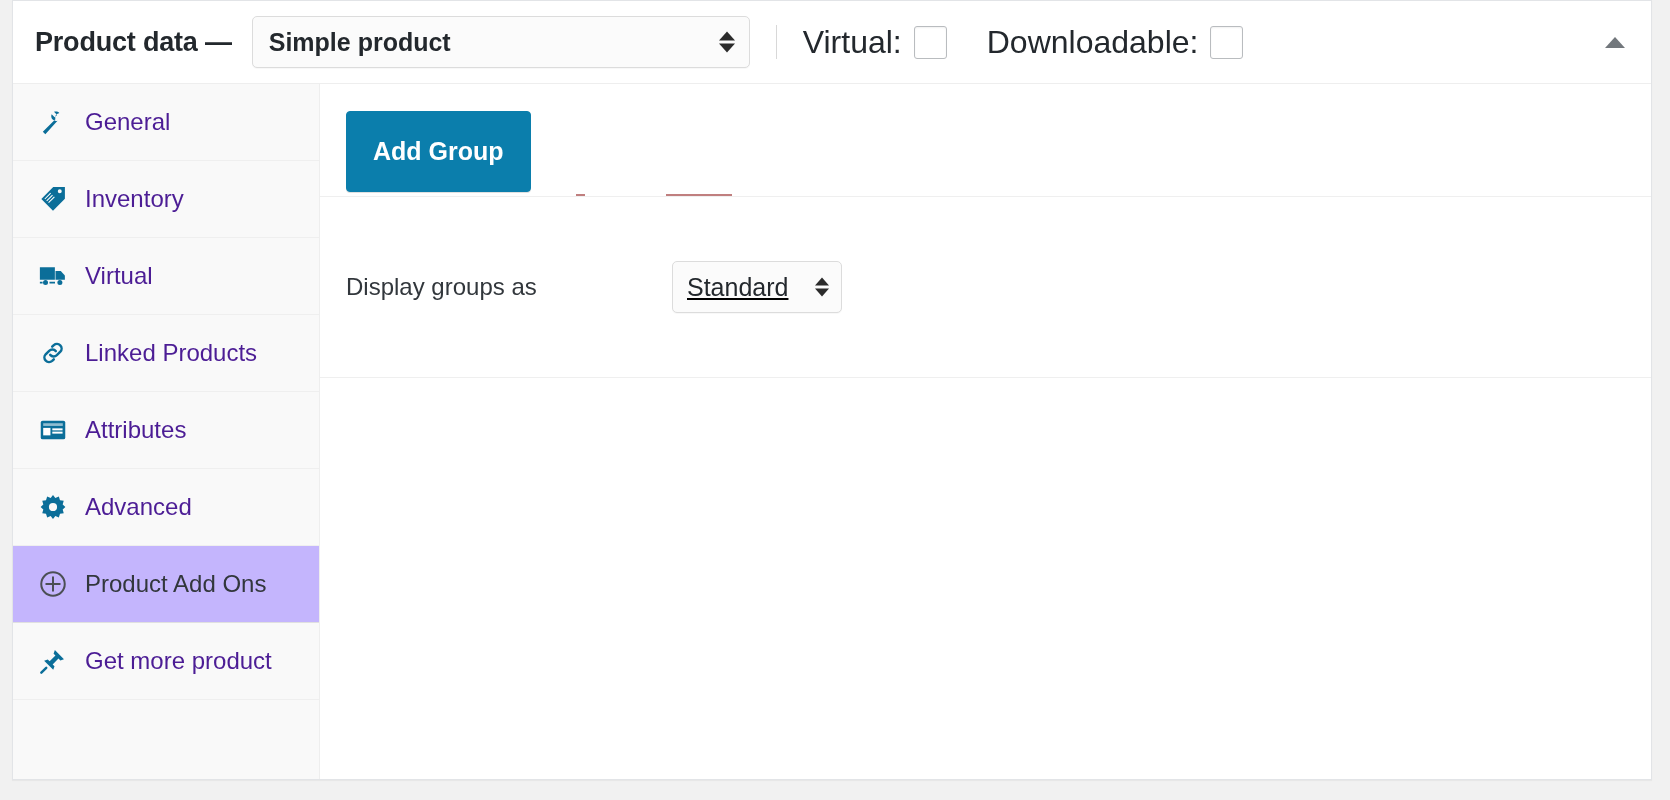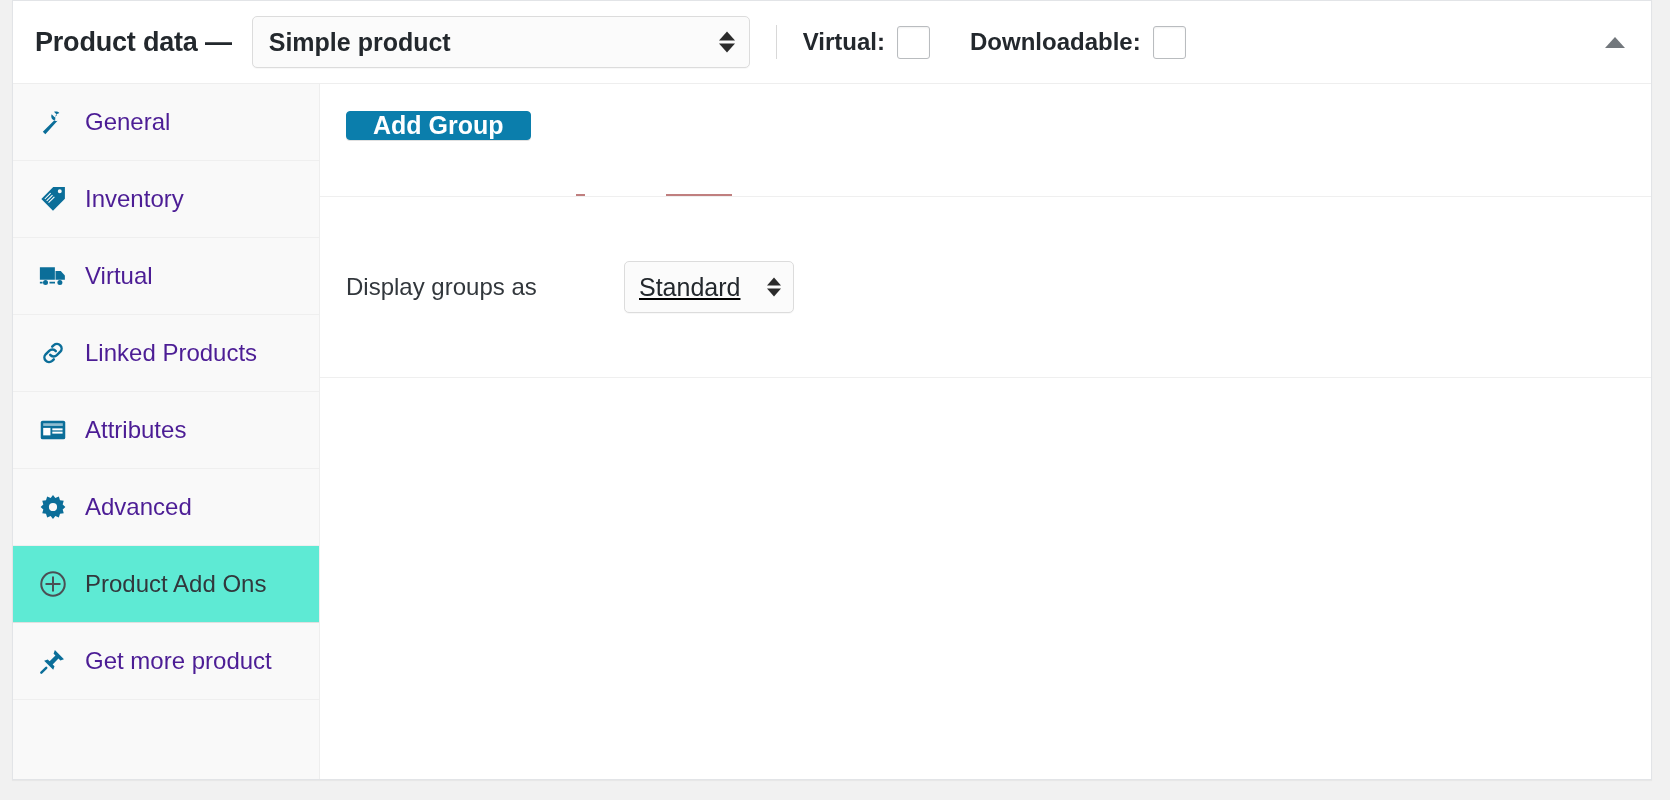--- a/index.html
+++ b/index.html
@@ -80,22 +80,22 @@
     margin-left: 26px;
   }
 
   .checkbox-group {
     display: flex;
     align-items: center;
     margin-left: 26px;
   }
   .checkbox-group.second { margin-left: 40px; }
   .checkbox-group .cb-label {
-    font-size: 24px;
-    font-weight: bold;
+    font-size: 32px;
+    font-weight: normal;
     color: #23282d;
     margin-right: 12px;
     white-space: nowrap;
     text-align: right;
   }
   .checkbox-box {
     width: 33px; height: 33px;
     border: 1px solid #b9bcbf;
     border-radius: 3px;
     background: #fff;
@@ -149,21 +149,21 @@
     display: flex;
     align-items: center;
     justify-content: center;
   }
   .tab .tab-label {
     font-size: 24px;
     color: #4c1d95;
     white-space: nowrap;
   }
   .tab.active {
-    background: #5eead4;
+    background: #c4b5fd;
     border-bottom-color: #e0e0e0;
   }
   .tab.active .tab-label { color: #32373c; }
   .tab-filler {
     height: 80px;
     background: #f9f9f9;
     border-bottom: 1px solid #efefef;
   }
 
   
@@ -179,41 +179,42 @@
     position: relative;
   }
   #add-group-btn {
     display: inline-block;
     background: #0b7eac;
     border: 1px solid #0b7eac;
     border-radius: 4px;
     color: #ffffff;
     font-size: 25px;
     font-weight: bold;
-    padding: 1px 26px;
+    padding: 27px 26px;
     line-height: 1;
     cursor: pointer;
     box-shadow: 0 1px 0 rgba(0,0,0,0.12);
   }
   .red-artifact {
     position: absolute;
     bottom: 0;
     height: 2px;
     background: #8c1616;
     opacity: 0.55;
   }
   #red-a1 { left: 256px; width: 9px; }
   #red-a2 { left: 346px; width: 66px; }
 
   #display-row {
     height: 181px;
     border-bottom: 1px solid #efefef;
     display: flex;
     align-items: center;
     padding-left: 26px;
+    gap: 48px;
   }
   #display-label {
     font-size: 24px;
     color: #32373c;
     width: 278px;
   }
   .std-select {
     position: relative;
     height: 52px;
     width: 170px;

